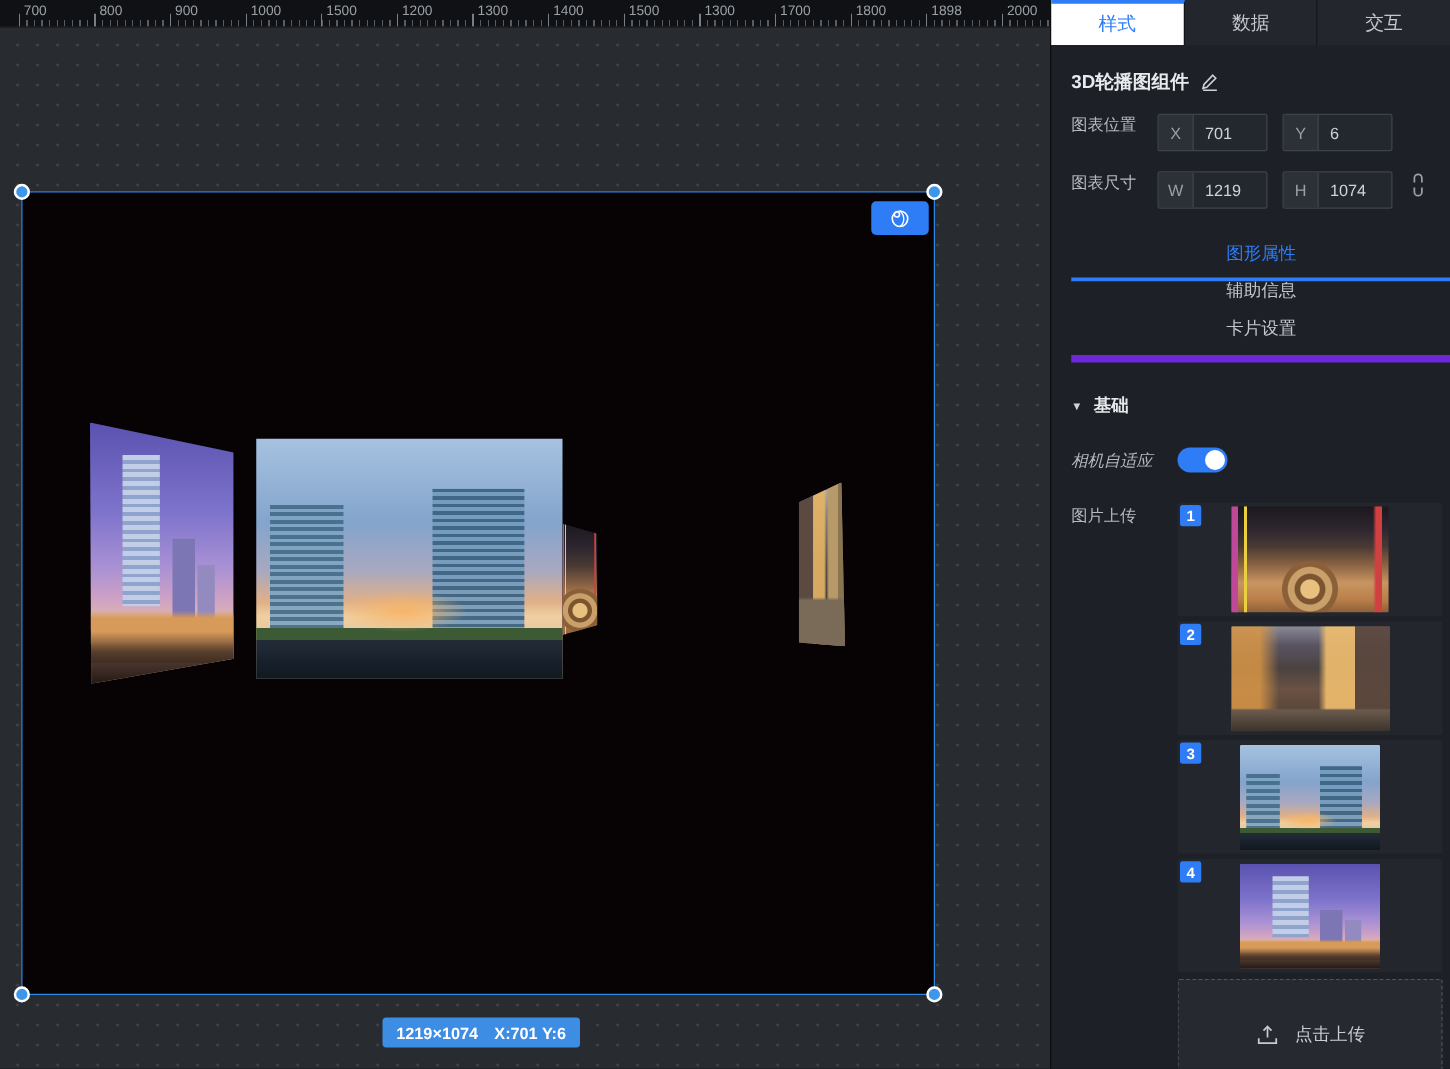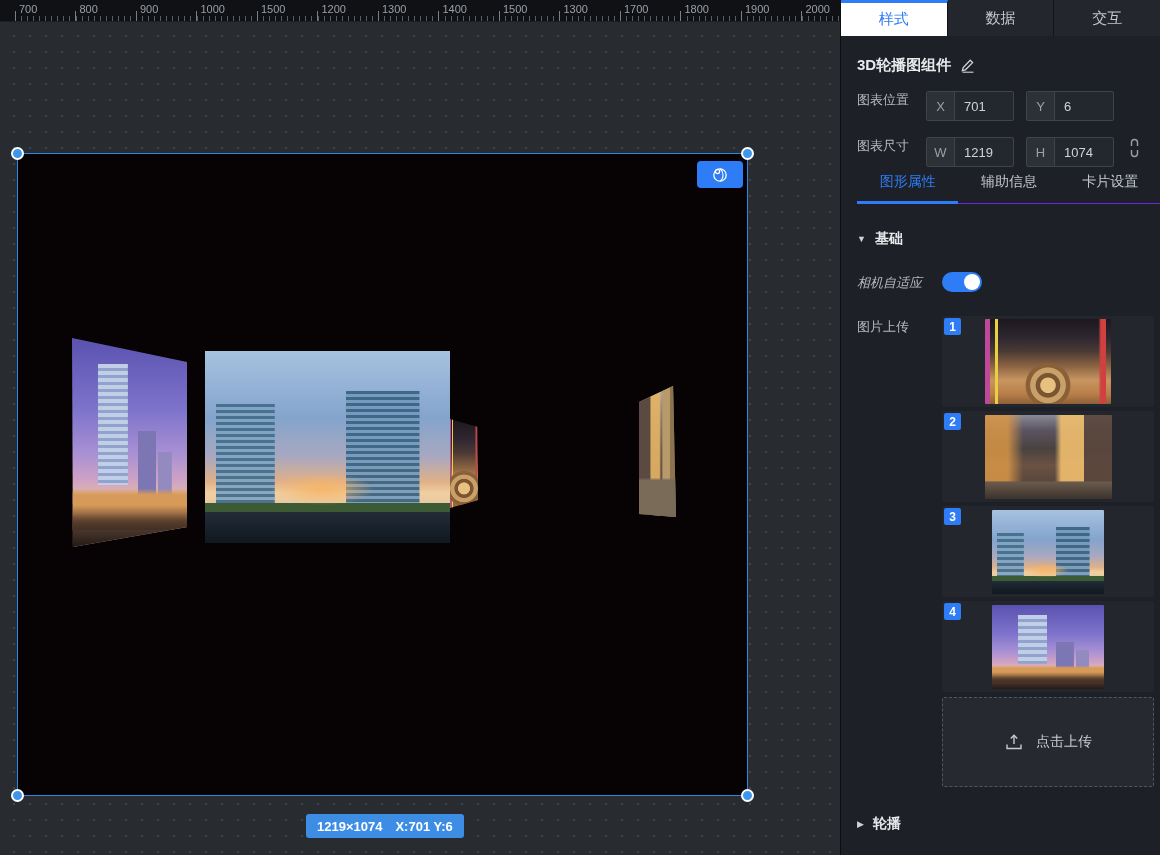--- a/index.html
+++ b/index.html
@@ -106,21 +106,21 @@
 
   .field-row { display:flex; align-items:flex-start; margin-top:16px; }
   .field-row .row-label { width:69px; flex:0 0 69px; font-size:13px; color:#b6bac0; }
   .input-group { display:flex; align-items:center; width:88px; height:30px; background:#23272e;
     border:1px solid #3f444b; border-radius:2px; margin-right:12px; overflow:hidden; }
   .input-group .key { width:28px; flex:0 0 28px; height:100%; display:flex; align-items:center; justify-content:center;
     background:#2c3037; border-right:1px solid #3f444b; color:#9aa0a8; font-size:13px; }
   .input-group .val { flex:1; padding-left:9px; color:#cfd3d9; font-size:13px; }
   .link-icon { display:flex; margin-left:2px; cursor:pointer; }
 
-  .subtabs { display:flex; margin-top:6px; width:304px; border-bottom:1px solid #6d28d9; position:relative; }
+  .subtabs { display:flex; margin-top:27px; width:304px; border-bottom:6px solid #6d28d9; position:relative;flex-direction:column; }
   .subtab { flex:1 1 0; text-align:center; font-size:14px; color:#c3c7cd; padding-bottom:12px; cursor:pointer; position:relative; }
   .subtab.active { color:#2e7cf6; }
   .subtab.active::after { content:""; position:absolute; left:0; right:0; bottom:-1px; height:3px; background:#2e7cf6; }
 
   .section-head { display:flex; align-items:center; gap:9px; margin-top:26px; cursor:pointer; }
   .tri { font-size:9px; color:#cfd3d8; }
   .section-label { font-size:14px; font-weight:bold; color:#e6e8eb; }
 
   .prop-row { display:flex; margin-top:24px; }
   .prop-label { width:85px; flex:0 0 85px; font-size:13px; color:#b6bac0; padding-top:2px; }
@@ -160,21 +160,21 @@
         <span>900</span>
         <span>1000</span>
         <span>1500</span>
         <span>1200</span>
         <span>1300</span>
         <span>1400</span>
         <span>1500</span>
         <span>1300</span>
         <span>1700</span>
         <span>1800</span>
-        <span>1900</span>
+        <span>1898</span>
         <span>2000</span>
       </div>
     </div>
 
     <div class="canvas-bg">
       <div class="component">
         <div class="painting img-left pt-purple"></div>
         <div class="painting img-center pt-towers"></div>
         <div class="painting img-sliver pt-mall"></div>
         <div class="painting img-right pt-alley"></div>

